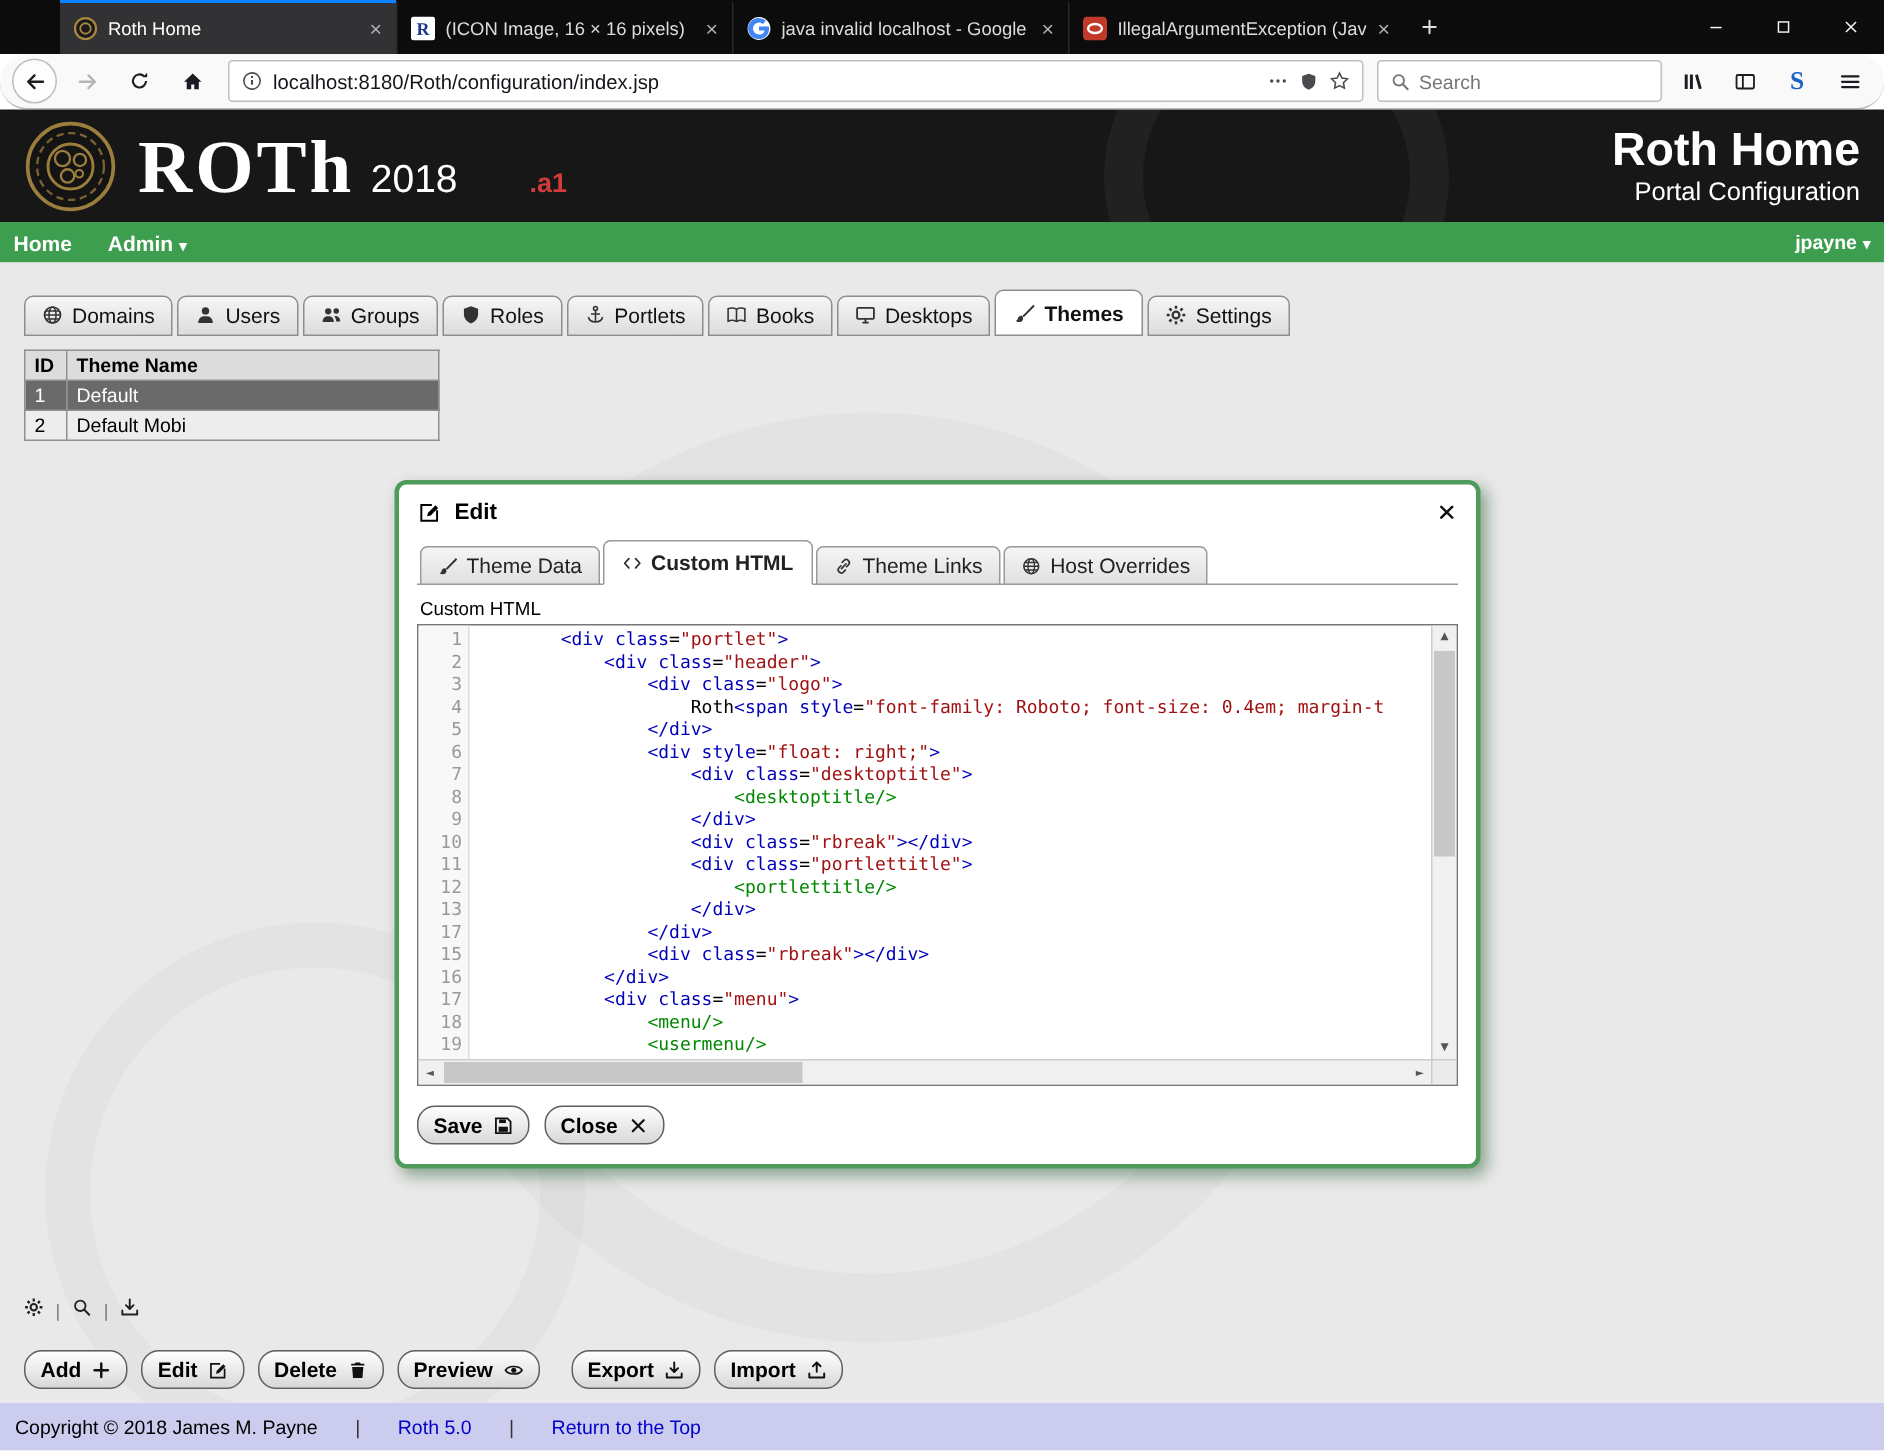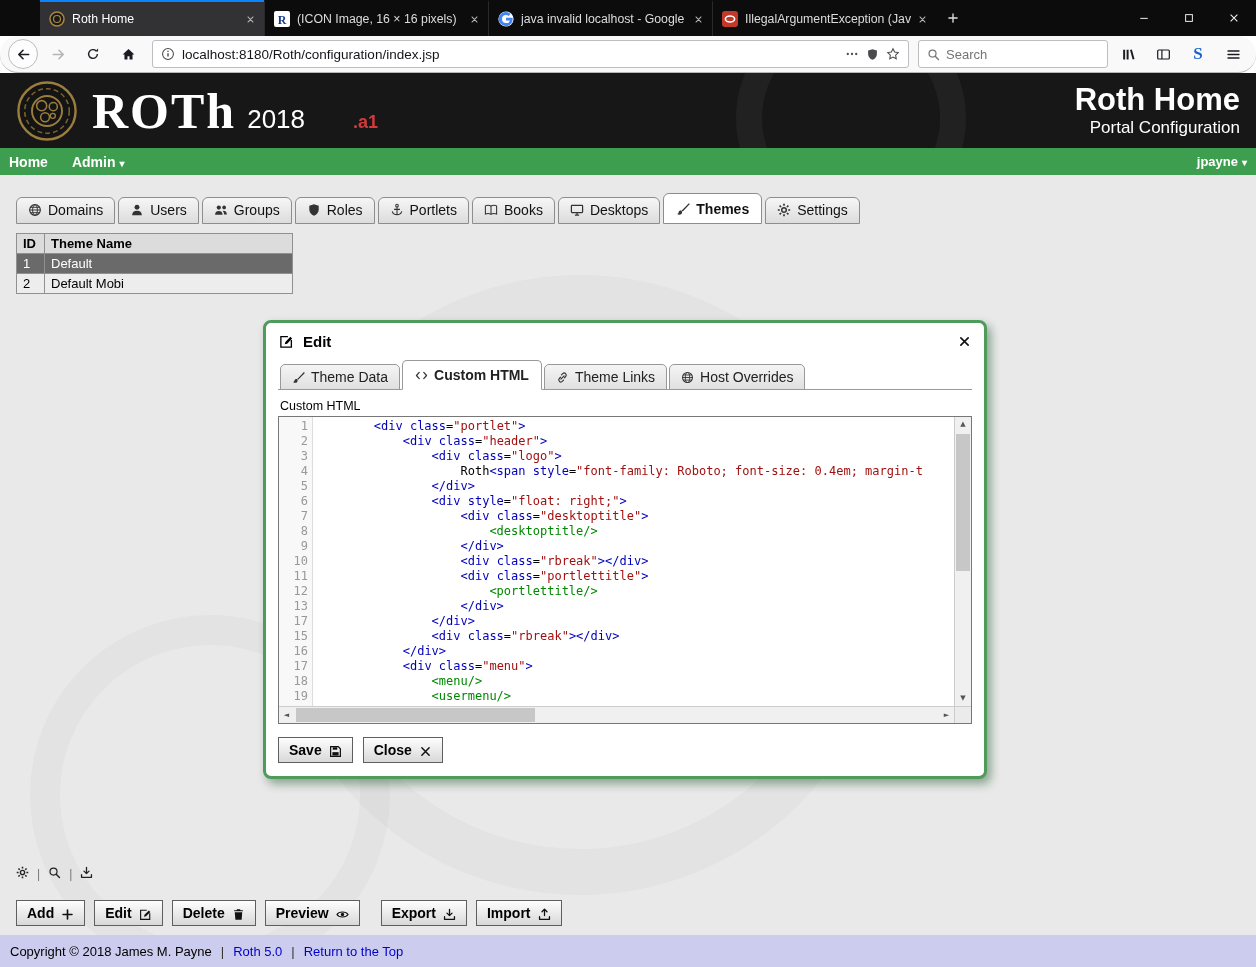--- a/index.html
+++ b/index.html
@@ -73,22 +73,22 @@
   .themes-table .c-id{width:28px;}
   .themes-table .c-name{width:248px;}
   .themes-table tr.sel td{background:var(--sel-row,#6a6a6a);color:#fff;}
 
   .list-tools{position:absolute;left:16px;bottom:52px;display:flex;align-items:center;gap:8px;color:#222;}
   .lsep{color:#777;font-size:12px;}
 
   .actions{position:absolute;left:16px;bottom:9px;display:flex;gap:9px;margin-top:45px;}
   .actions .btn:nth-child(5){margin-left:12px;}
 
-  .btn{display:inline-flex;align-items:flex-end;gap:7px;padding:4px 10px;font-size:14px;font-weight:600;
-    color:#000;background:linear-gradient(#fefefe,#d8d8d8);border:1px solid #5f5f5f;border-radius:0;
+  .btn{display:inline-flex;align-items:center;gap:7px;padding:4px 10px;font-size:14px;font-weight:600;
+    color:#000;background:linear-gradient(#fefefe,#d8d8d8);border:1px solid #5f5f5f;border-radius:12px;
     font-family:inherit;cursor:pointer;}
   .btn .icn{color:#111}
 
   
   .modal{position:absolute;left:263px;top:145px;width:724px;background:#fff;border-radius:8px;
     border:3px solid var(--dlg-border,#4e9b5c);box-shadow:4px 5px 10px rgba(25,80,35,.45);}
   .modal-head{display:flex;align-items:center;gap:9px;padding:10px 13px 6px;font-size:15px;font-weight:bold;}
   .modal-close{margin-left:auto;color:#111;display:flex;cursor:pointer;}
   .dtabwrap{margin:4px 12px 0;border-bottom:1px solid #999;display:flex;align-items:flex-end;padding:0 2px;}
   .dtab{display:flex;align-items:center;gap:6px;padding:4px 11px;font-size:14px;color:#222;
@@ -113,21 +113,21 @@
   .hscroll{grid-area:2/1/3/3;background:#f0f0f0;border-top:1px solid #ccc;display:flex;}
   .corner{grid-area:2/3;background:#ebebeb;border-top:1px solid #ccc;border-left:1px solid #ccc;}
   .sb-btn{flex:0 0 15px;display:flex;align-items:center;justify-content:center;font-size:7px;color:#555;
     font-family:"DejaVu Sans",sans-serif;}
   .sb-track{flex:1;position:relative;}
   .vscroll .sb-thumb{position:absolute;left:1px;right:1px;top:2px;height:53%;background:#c7c7c7;}
   .hscroll .sb-thumb{position:absolute;top:1px;bottom:1px;left:2px;width:37%;background:#c7c7c7;}
   .modal-btns{display:flex;gap:10px;margin:13px 12px 13px;}
 
   
-  .footer{height:32px;background:var(--footer-bg,#ccccee);display:flex;align-items:center;gap:9px;
+  .footer{height:32px;background:var(--footer-bg,#ccccee);display:flex;align-items:center;gap:25px;
     padding:16px 10px;font-size:13px;color:#000;}
   .footer a{color:var(--link,#0000cc);cursor:pointer;}
   .fsep{color:#333;}
 </style>
 </head>
 <body>
 
 <div class="tabbar">
   <div class="tabstrip" id="browser-tabs">
       <div class="btab active">

